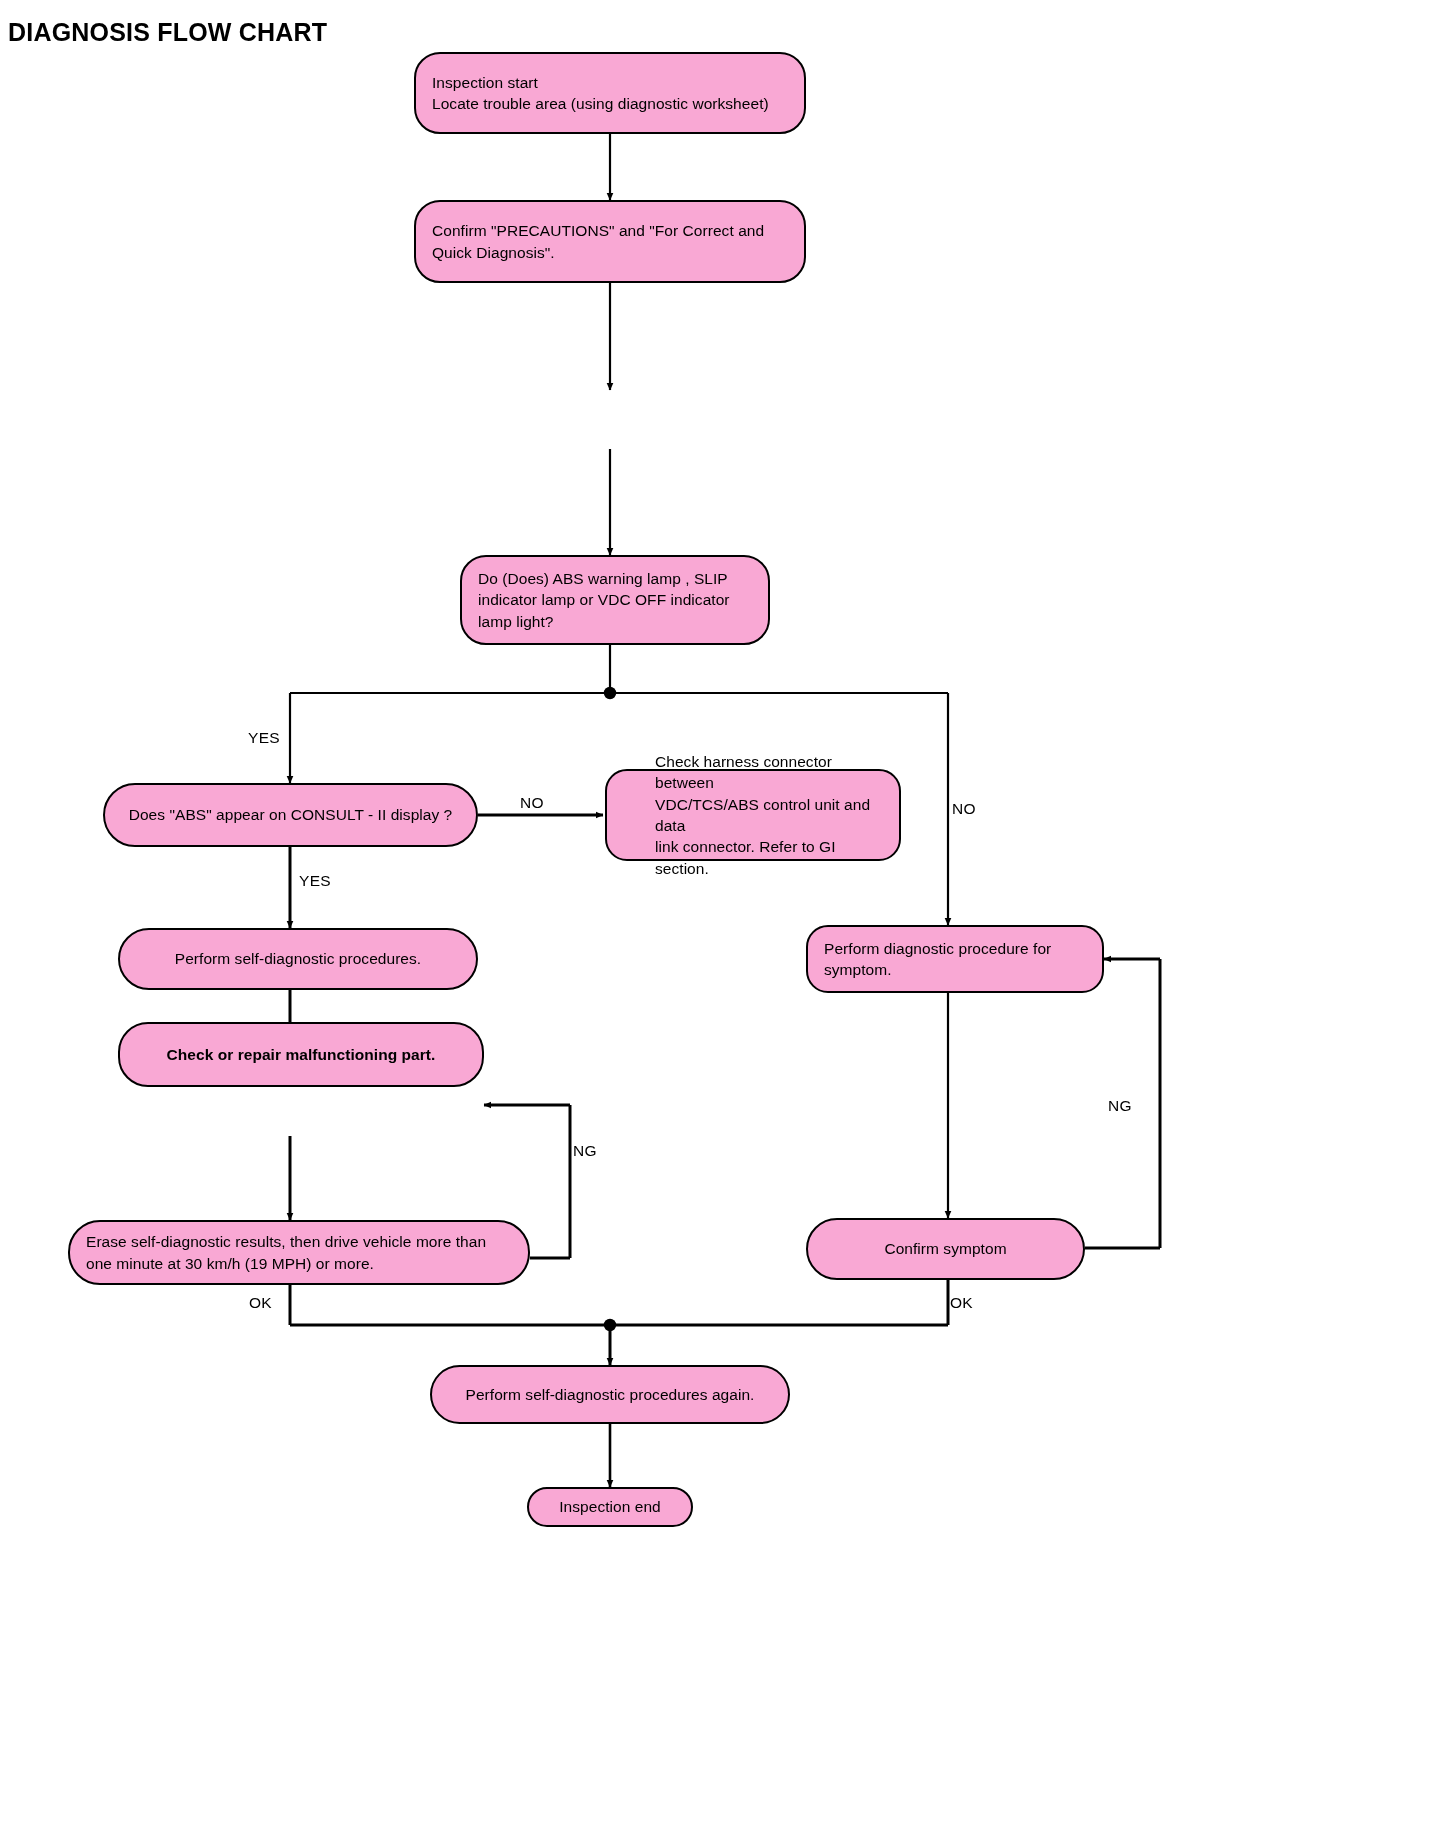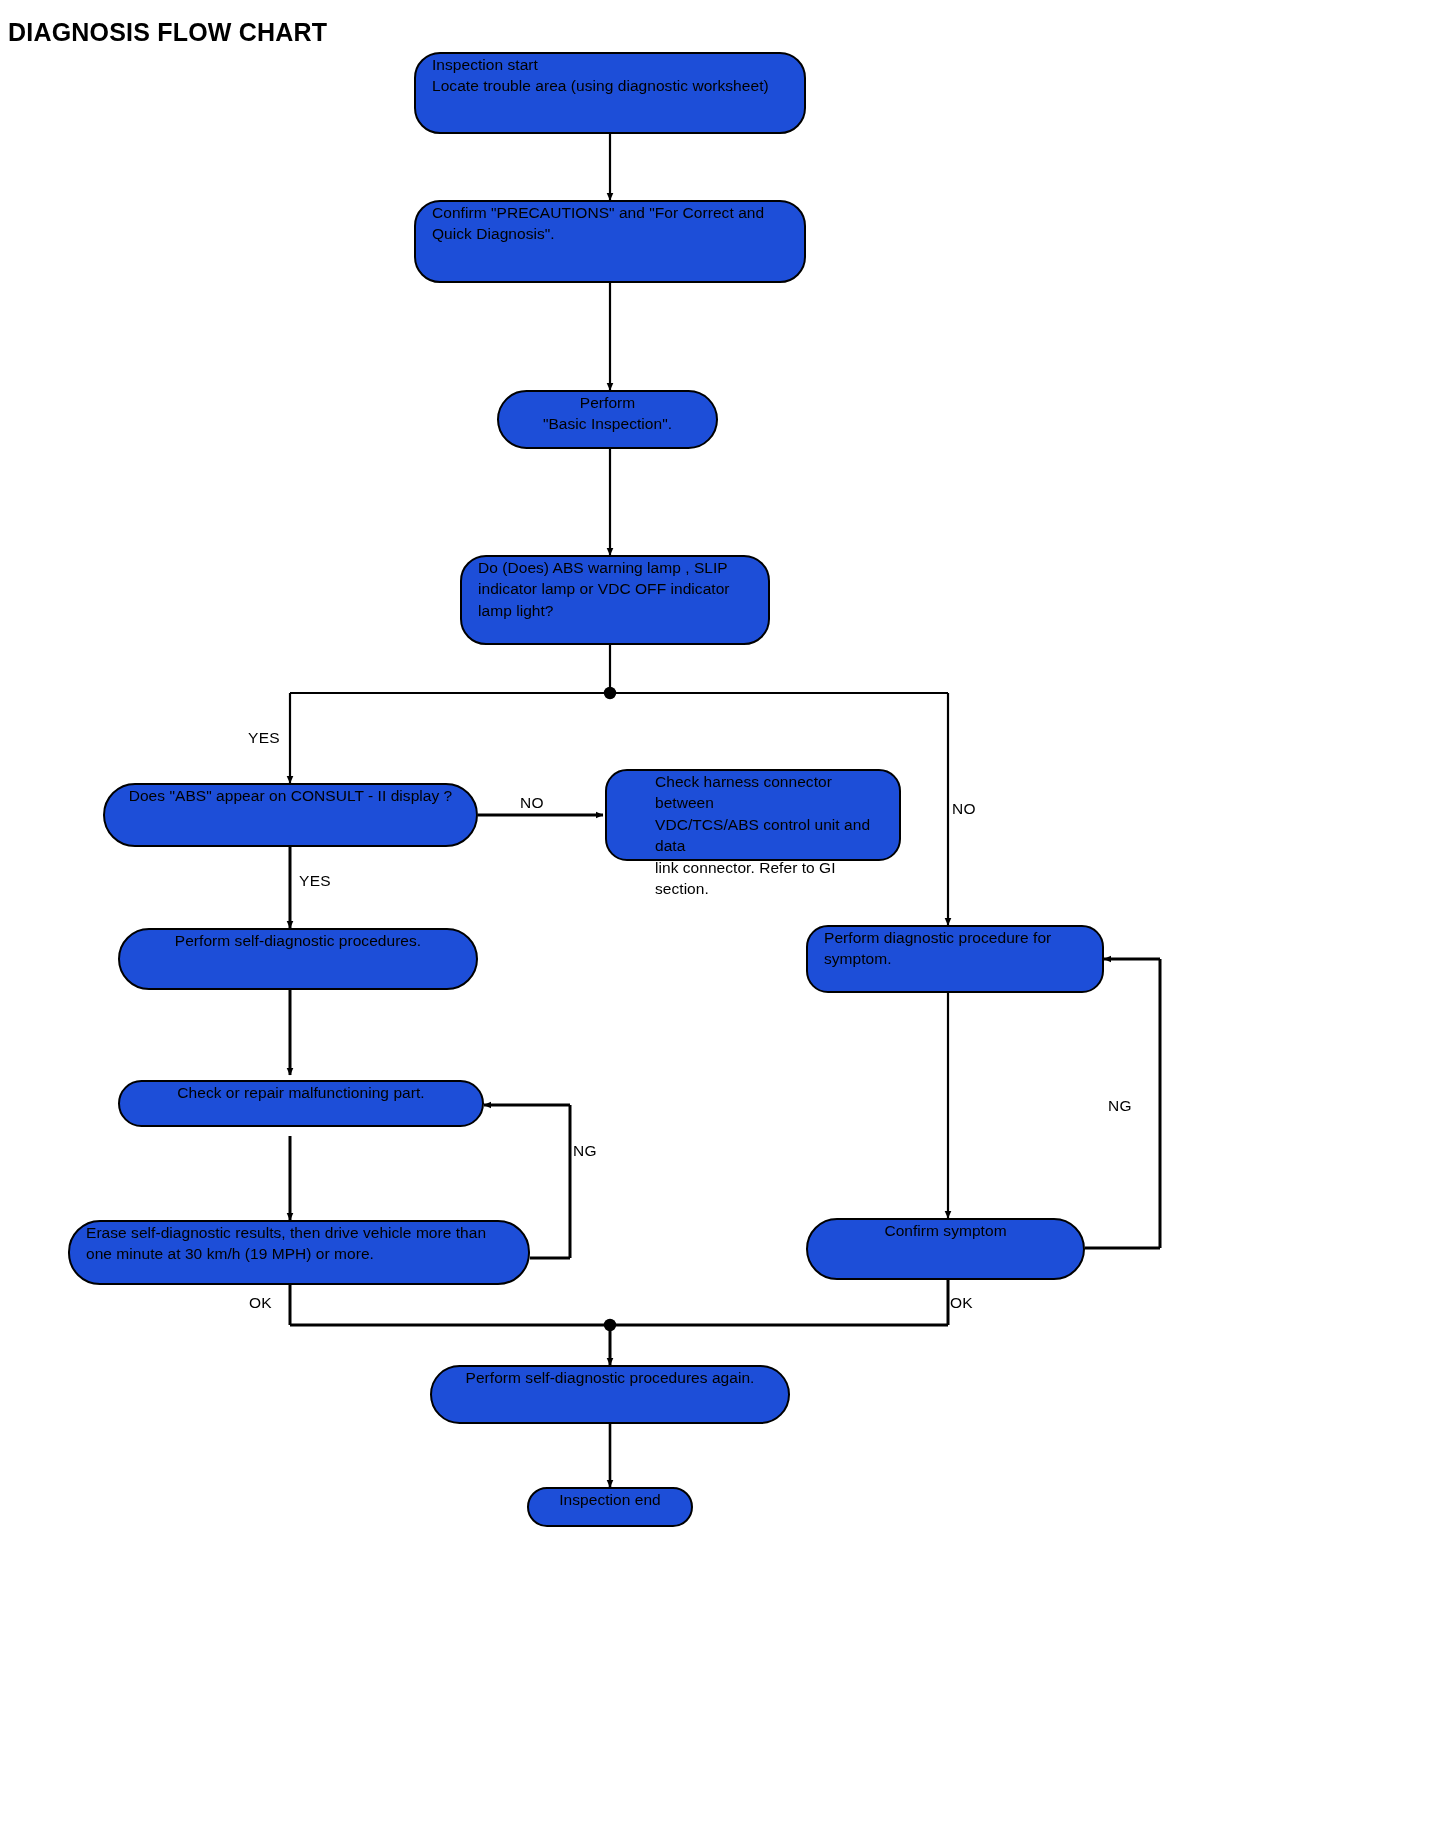--- a/index.html
+++ b/index.html
@@ -32,23 +32,24 @@
     position: absolute;
     left: 0;
     top: 0;
     width: 1456px;
     height: 1840px;
   }
   .nodebox {
     position: absolute;
     box-sizing: border-box;
     border: 2.2px solid #000;
-    background: #1d4ed8;
+    background: #f9a8d4;
     display: flex;
     flex-direction: column;
+    justify-content: center;
     font-size: 15.5px;
     line-height: 1.38;
     letter-spacing: 0.05px;
   }
   .nodebox .txt { display: block; white-space: pre-line; }
   .pad-left { padding: 0 14px 0 16px; text-align: left; }
   .pad-center { padding: 0 12px; text-align: center; }
   .edgelabel {
     position: absolute;
     font-size: 15.5px;
@@ -122,24 +123,20 @@
   <div class="nodebox pad-left" style="left:414px; top:52px; width:392px; height:82px; border-radius:26px;">
     <span class="txt">Inspection start
 Locate trouble area (using diagnostic worksheet)</span>
   </div>
 
   <div class="nodebox pad-left" style="left:414px; top:200px; width:392px; height:83px; border-radius:26px;">
     <span class="txt">Confirm "PRECAUTIONS" and "For Correct and
 Quick Diagnosis".</span>
   </div>
 
-  <div class="nodebox pad-center" style="left:497px; top:390px; width:221px; height:59px; border-radius:30px;">
-    <span class="txt">Perform
-"Basic Inspection".</span>
-  </div>
 
   <div class="nodebox pad-left" style="left:460px; top:555px; width:310px; height:90px; border-radius:26px;">
     <span class="txt">Do (Does) ABS warning lamp , SLIP
 indicator lamp or VDC OFF indicator
 lamp light?</span>
   </div>
 
   <div class="nodebox pad-center" style="left:103px; top:783px; width:375px; height:64px; border-radius:32px;">
     <span class="txt">Does "ABS" appear on CONSULT - II display ?</span>
   </div>
@@ -152,21 +149,21 @@
 
   <div class="nodebox pad-center" style="left:118px; top:928px; width:360px; height:62px; border-radius:31px;">
     <span class="txt">Perform self-diagnostic procedures.</span>
   </div>
 
   <div class="nodebox pad-left" style="left:806px; top:925px; width:298px; height:68px; border-radius:22px;">
     <span class="txt">Perform diagnostic procedure for
 symptom.</span>
   </div>
 
-  <div class="nodebox pad-center" style="left:118px; top:1080px; width:366px; height:47px; border-radius:30px;">
+  <div class="nodebox pad-center" style="left:118px; top:1022px; width:366px; height:65px; border-radius:30px;font-weight:bold;">
     <span class="txt">Check or repair malfunctioning part.</span>
   </div>
 
   <div class="nodebox pad-left" style="left:68px; top:1220px; width:462px; height:65px; border-radius:32px;">
     <span class="txt">Erase self-diagnostic results, then drive vehicle more than
 one minute at 30 km/h (19 MPH) or more.</span>
   </div>
 
   <div class="nodebox pad-center" style="left:806px; top:1218px; width:279px; height:62px; border-radius:31px;">
     <span class="txt">Confirm  symptom</span>

